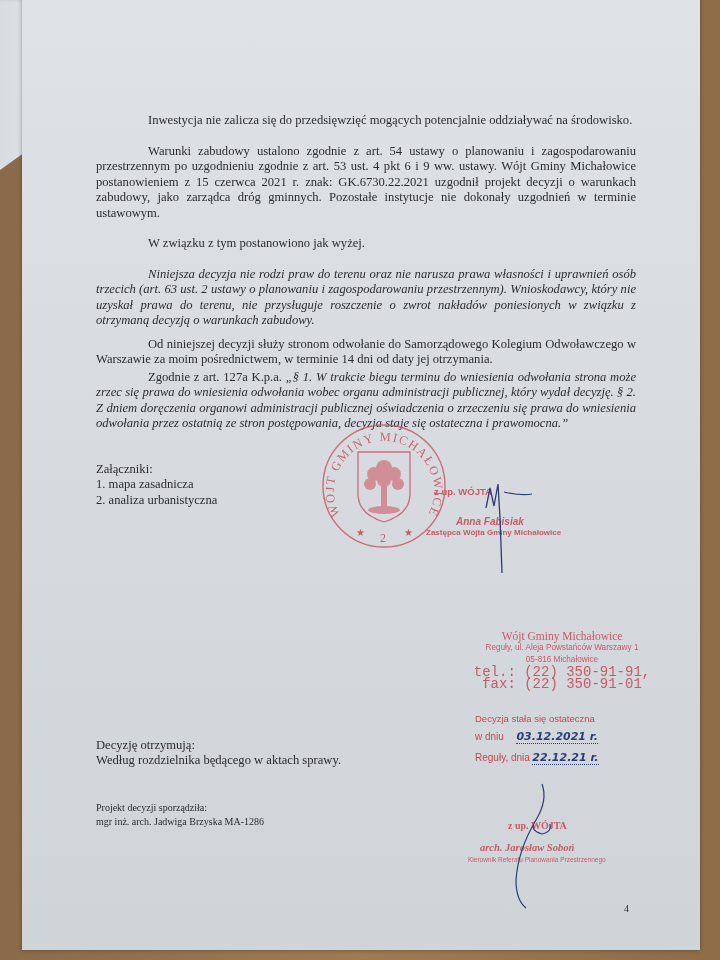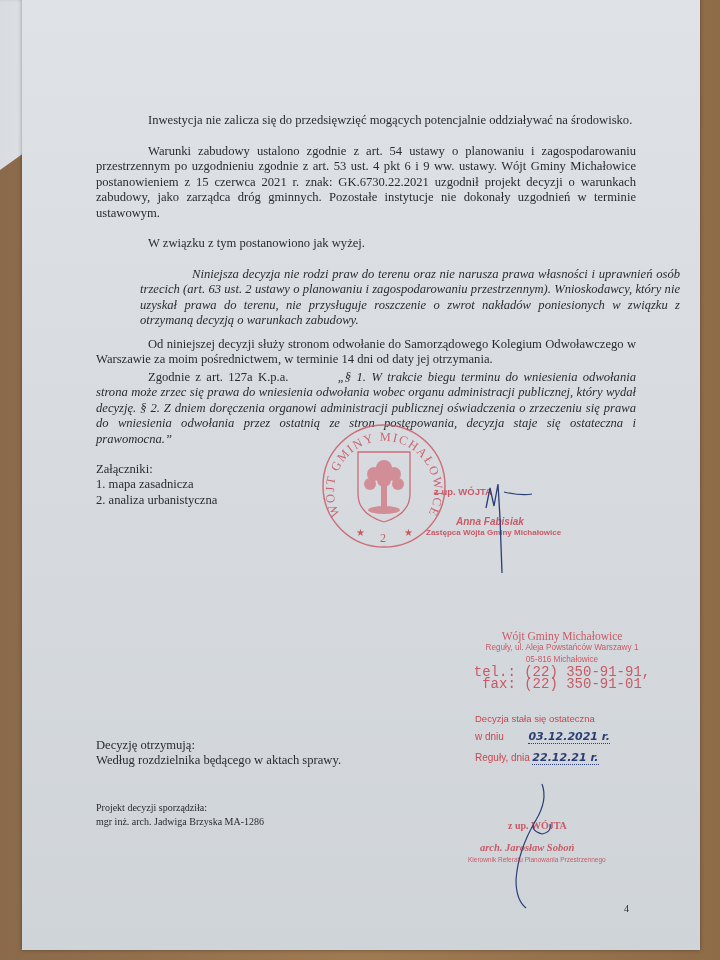--- a/index.html
+++ b/index.html
@@ -14,21 +14,21 @@
     box-shadow: 0 0 4px rgba(0,0,0,0.35);
   }
   .fold {
     position:absolute; left:0; top:0; width:90px; height:960px;
     background: linear-gradient(90deg,#d9dde2, #e2e6ea);
     clip-path: polygon(0 0, 86px 0, 28px 150px, 0 170px);
     box-shadow: inset -2px 0 3px rgba(0,0,0,0.1);
   }
   .txt { position:absolute; color:#2a2b30; font-size:12.6px; line-height:15.4px; }
   .just { text-align:justify; }
-  .ital { font-style:italic;margin-left:44px; }
+  .ital { font-style:italic; }
   .ind { text-indent:52px; }
   .u { }
   .small { font-size:10px; line-height:14px;margin-top:14px; }
   .red { color:#c8474f; font-family:"Liberation Sans", sans-serif; }
   .stampred { color:#c85a66; }
   .ink { color:#2a3d75; font-family:"DejaVu Sans", sans-serif; font-style:italic; font-weight:bold; }
 </style>
 </head>
 <body>
 
@@ -89,21 +89,21 @@
   <div style="position:absolute;left:440px;top:640px;width:200px;text-align:center;line-height:12px;" class="stampred">
     <div style="font-family:'Liberation Serif',serif;font-size:11.5px;">Wójt Gminy Michałowice</div>
     <div style="font-family:'Liberation Sans',sans-serif;font-size:8.2px;">Reguły, ul. Aleja Powstańców Warszawy 1</div>
     <div style="font-family:'Liberation Sans',sans-serif;font-size:8.2px;">05-816 Michałowice</div>
     <div style="font-family:Liberation Mono, monospace;font-size:14px;">tel.: (22) 350-91-91, fax: (22) 350-91-01</div>
   </div>
 
   <div class="red" style="position:absolute;left:453px;top:723px;font-size:9.5px;color:#c8474f;">Decyzja stała się ostateczna</div>
   <div style="position:absolute;left:453px;top:740px;font-size:10px;">
     <span class="red">w dniu</span>
-    <span class="ink" style="margin-left:22px;font-size:11px;border-bottom:1px dotted #2a3d75;">03.12.2021 r.</span>
+    <span class="ink" style="margin-left:10px;font-size:11px;border-bottom:1px dotted #2a3d75;">03.12.2021 r.</span>
   </div>
   <div style="position:absolute;left:453px;top:761px;font-size:10px;">
     <span class="red">Reguły, dnia</span>
     <span class="ink" style="font-size:11px;border-bottom:1px dotted #2a3d75;">22.12.21 r.</span>
   </div>
 
   <div class="txt" style="left:74px;top:748px;width:320px;">
     <div class="u">Decyzję otrzymują:</div>
     <div>Według rozdzielnika będącego w aktach sprawy.</div>
   </div>

